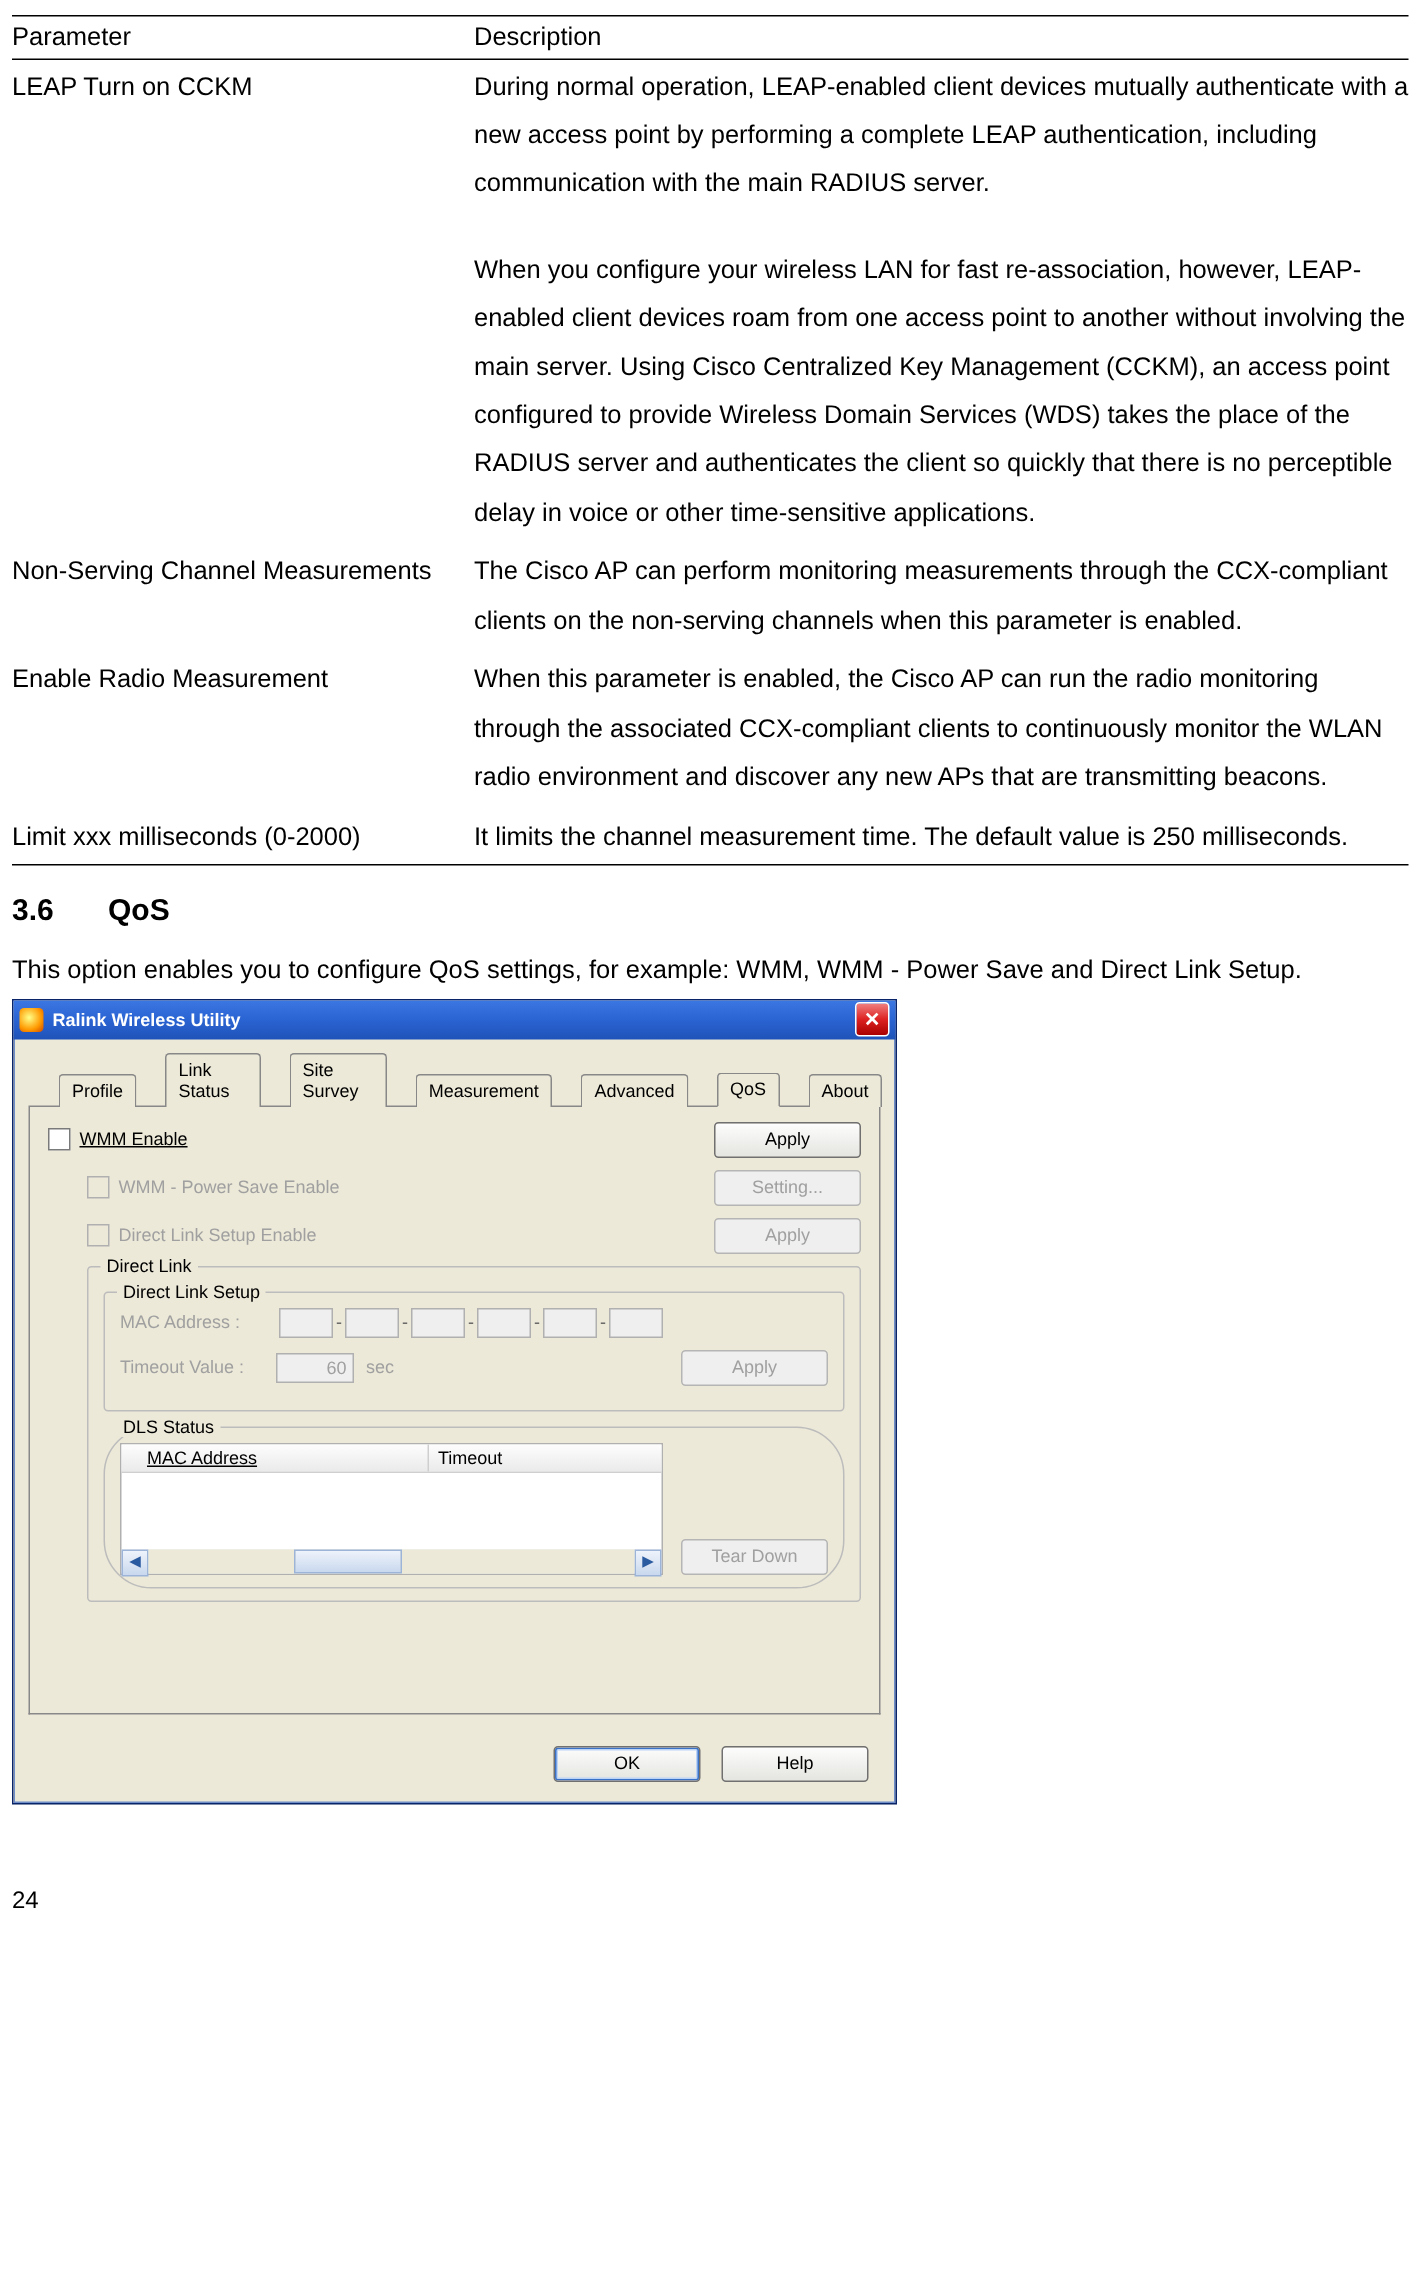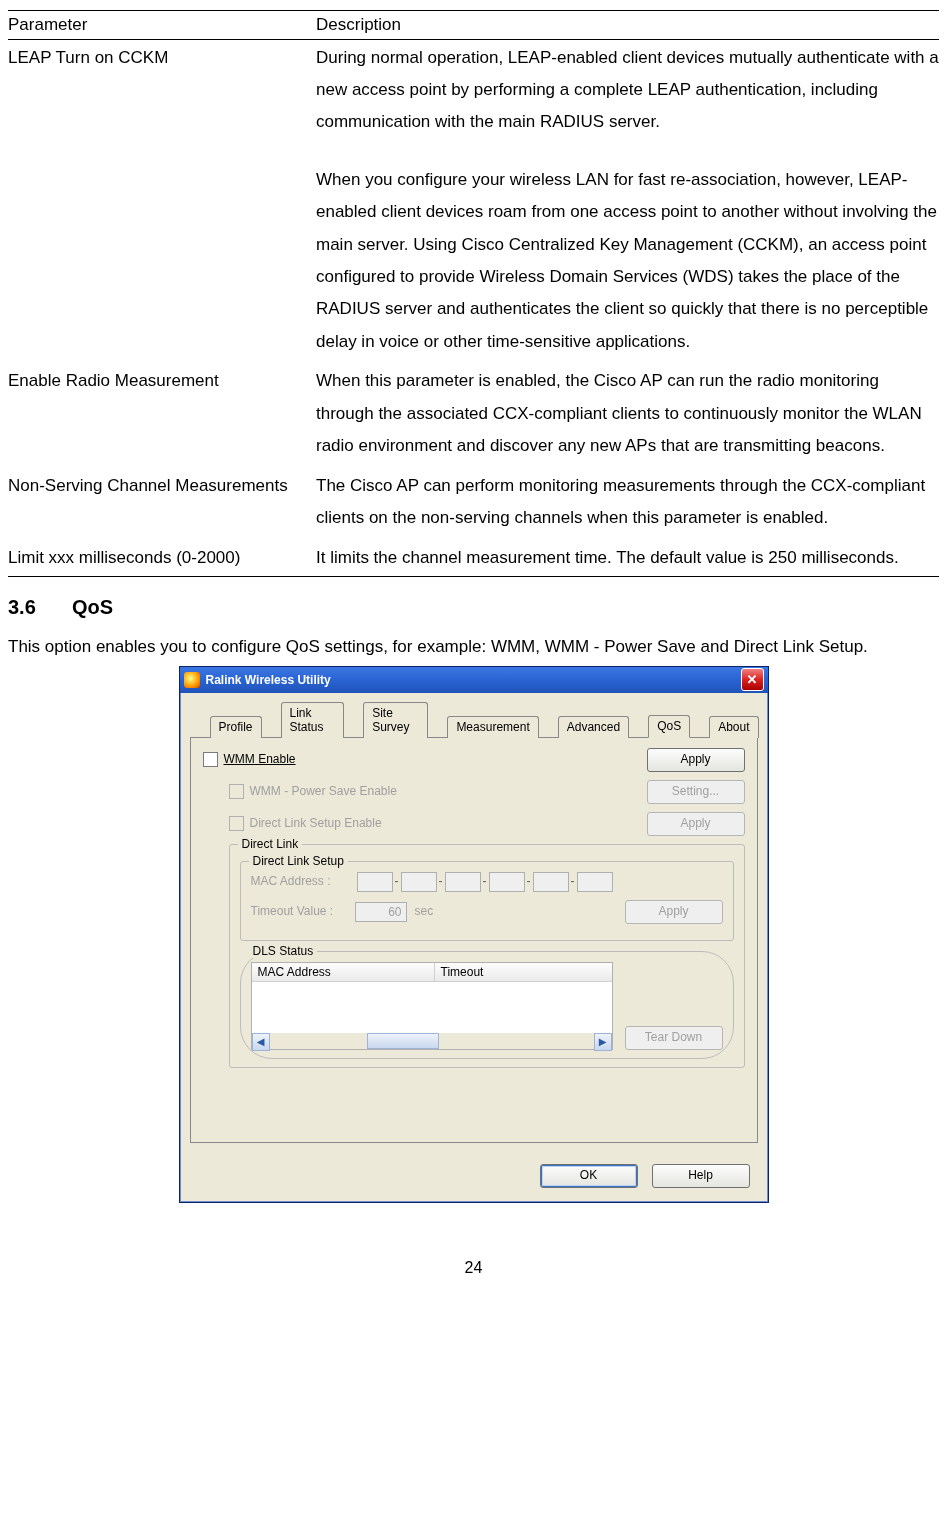--- a/index.html
+++ b/index.html
@@ -49,21 +49,21 @@
     line-height: 1.2;
   }
   h2.section .num { display:inline-block; width: 64px; }
   p.intro {
     margin: 0 0 4px 0;
     line-height: 1.7;
   }
   
   .dialog-wrap {
     display: flex;
-    justify-content: center;
+    justify-content: flex-start;
   }
   .dialog {
     width: 588px;
     font-family: Tahoma, Arial, sans-serif;
     font-size: 12px;
     background: #ece9d8;
     border: 1px solid #0a246a;
     box-shadow: 0 0 0 1px #6f8dc9 inset;
     line-height: 1.2;
   }
@@ -196,21 +196,21 @@
     height: 86px;
     position: relative;
     margin-right: 110px;
   }
   .dls-head {
     display: flex;
     background: linear-gradient(to bottom,#fdfdfd,#eaeaea);
     border-bottom: 1px solid #cfcfcf;
     font-size: 12px;
   }
-  .dls-head .h1 { width: 170px; padding: 2px 6px; border-right:1px solid #cfcfcf; }
+  .dls-head .h1 { width: 170px; padding: 2px 17px; border-right:1px solid #cfcfcf;text-decoration:underline; }
   .dls-head .h2 { flex:1; padding: 2px 6px; }
   .scrollbar {
     position: absolute;
     left:0; right:0; bottom:0;
     height: 16px;
     background: #e8e8e8;
     display:flex;
   }
   .sb-btn {
     width: 16px; height:16px;
@@ -226,21 +226,20 @@
     border:1px solid #9cb4d8;
   }
   .dlg-footer {
     display:flex;
     justify-content:flex-end;
     gap: 14px;
     padding: 10px 18px 14px 0;
     border-top: 1px solid transparent;
   }
   .pagenum {
-    text-align:center;
     margin-top: 50px;
     font-size: 16px;
   }
   .underline { text-decoration: underline; }
 </style>
 </head>
 <body>
 
 <table class="param-table">
   <thead>
@@ -251,29 +250,29 @@
   </thead>
   <tbody>
     <tr>
       <td class="col-param">LEAP Turn on CCKM</td>
       <td class="col-desc">
         <div class="desc-para">During normal operation, LEAP-enabled client devices mutually authenticate with a new access point by performing a complete LEAP authentication, including communication with the main RADIUS server.</div>
         <div class="desc-para last">When you configure your wireless LAN for fast re-association, however, LEAP-enabled client devices roam from one access point to another without involving the main server. Using Cisco Centralized Key Management (CCKM), an access point configured to provide Wireless Domain Services (WDS) takes the place of the RADIUS server and authenticates the client so quickly that there is no perceptible delay in voice or other time-sensitive applications.</div>
       </td>
     </tr>
     <tr>
+      <td class="col-param">Non-Serving Channel Measurements</td>
+      <td class="col-desc">
+        <div class="desc-para last">The Cisco AP can perform monitoring measurements through the CCX-compliant clients on the non-serving channels when this parameter is enabled.</div>
+      </td>
+    </tr>
+    <tr>
       <td class="col-param">Enable Radio Measurement</td>
       <td class="col-desc">
         <div class="desc-para last">When this parameter is enabled, the Cisco AP can run the radio monitoring through the associated CCX-compliant clients to continuously monitor the WLAN radio environment and discover any new APs that are transmitting beacons.</div>
-      </td>
-    </tr>
-    <tr>
-      <td class="col-param">Non-Serving Channel Measurements</td>
-      <td class="col-desc">
-        <div class="desc-para last">The Cisco AP can perform monitoring measurements through the CCX-compliant clients on the non-serving channels when this parameter is enabled.</div>
       </td>
     </tr>
     <tr class="last">
       <td class="col-param">Limit xxx milliseconds (0-2000)</td>
       <td class="col-desc justify">It limits the channel measurement time. The default value is 250 milliseconds.</td>
     </tr>
   </tbody>
 </table>
 
 <h2 class="section">

